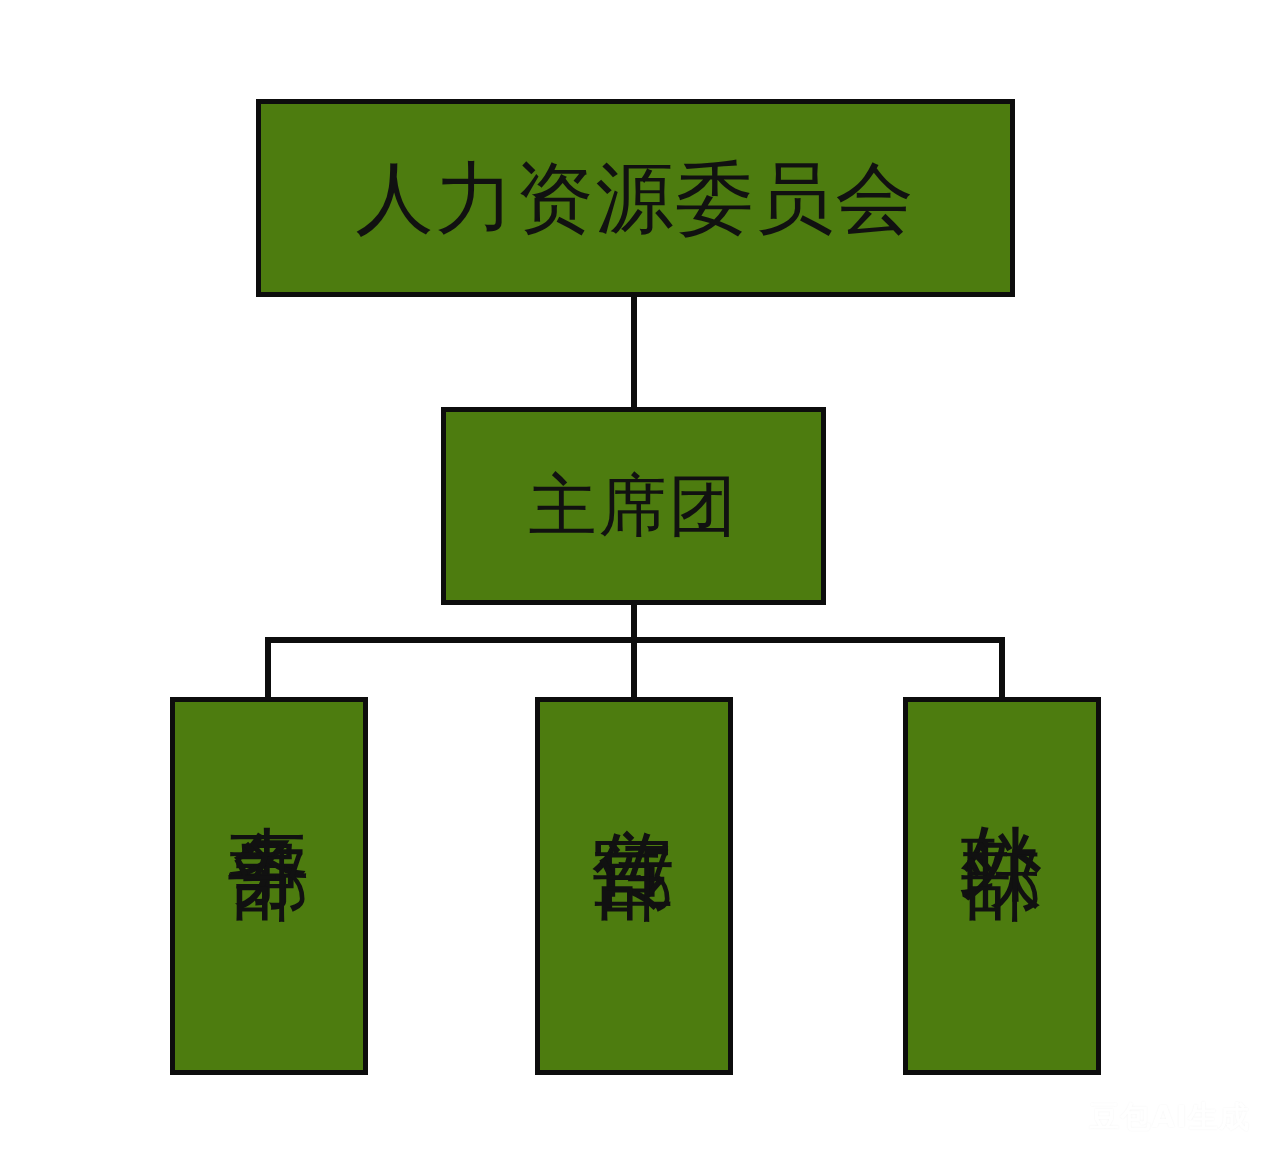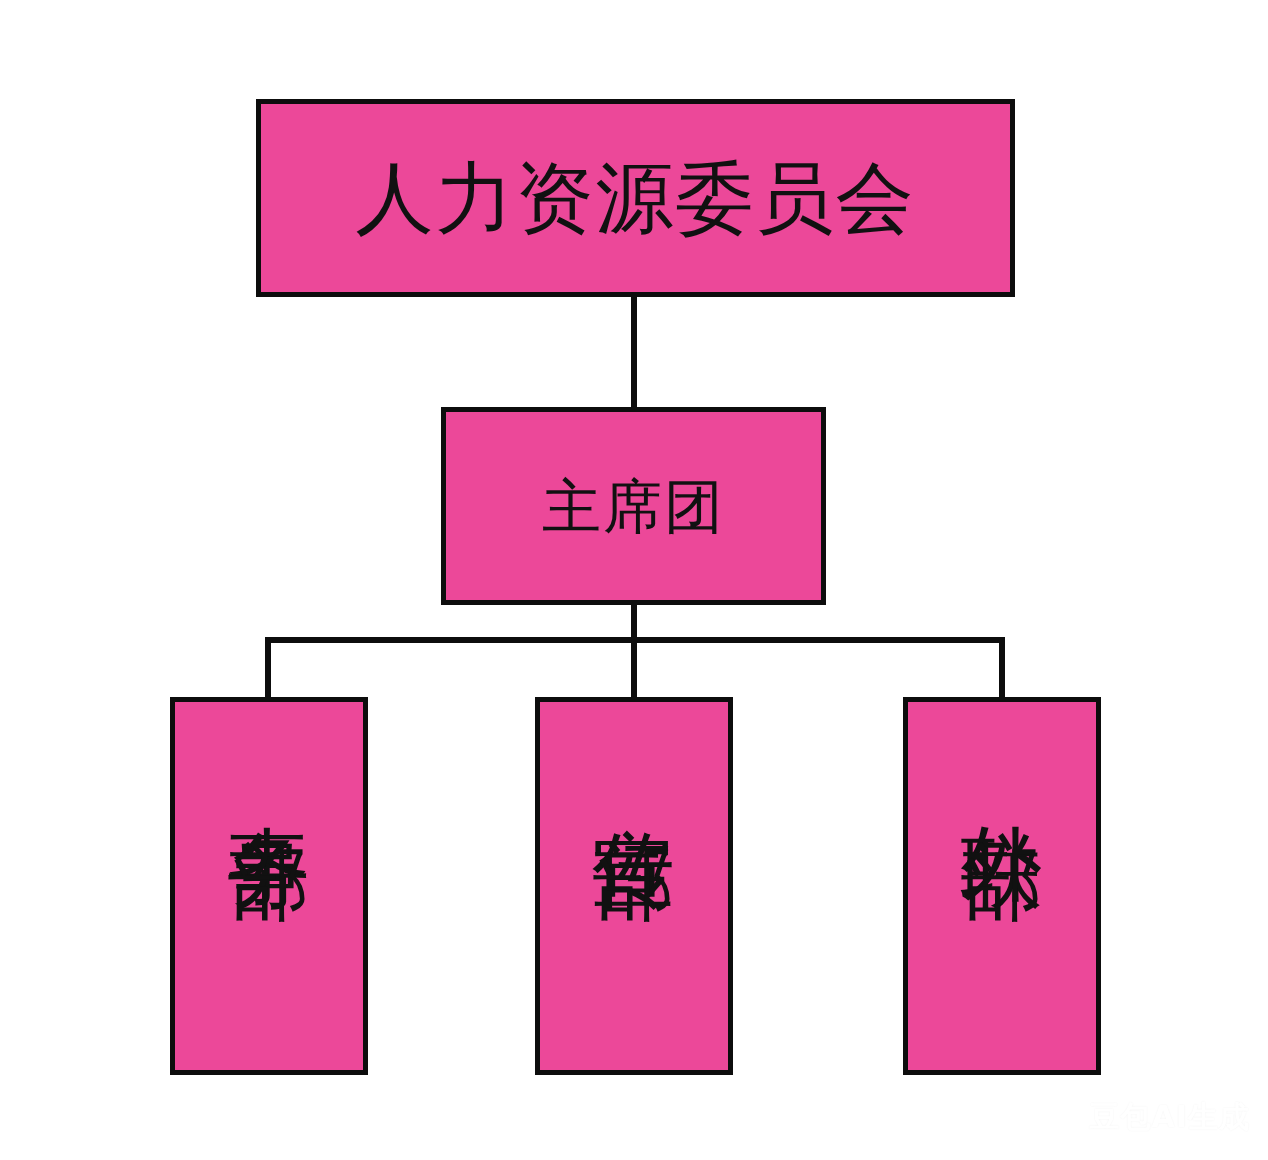--- a/index.html
+++ b/index.html
@@ -15,21 +15,21 @@
     width: 1268px;
     height: 1160px;
     background: #ffffff;
     overflow: hidden;
   }
 
   
   .node {
     position: absolute;
     box-sizing: border-box;
-    background: #ec4899;
+    background: #4d7c0f;
     border: 5px solid #0d0d0d;
     display: flex;
     align-items: center;
     justify-content: center;
   }
 
   .node-root {
     left: 256px;
     top: 99px;
     width: 759px;
@@ -55,21 +55,21 @@
   
   .label-h {
     font-size: 76px;
     line-height: 1;
     color: #111111;
     letter-spacing: 2px;
     white-space: nowrap;
     font-weight: 400;
   }
   .label-root { font-size: 78px; }
-  .label-mid  { font-size: 59px; }
+  .label-mid  { font-size: 68px; }
 
   .label-v {
     font-size: 82px;
     line-height: 1.22;
     color: #111111;
     font-weight: 400;
     writing-mode: vertical-rl;
     text-orientation: upright;
     letter-spacing: 6px;
     margin-top: 58px;

